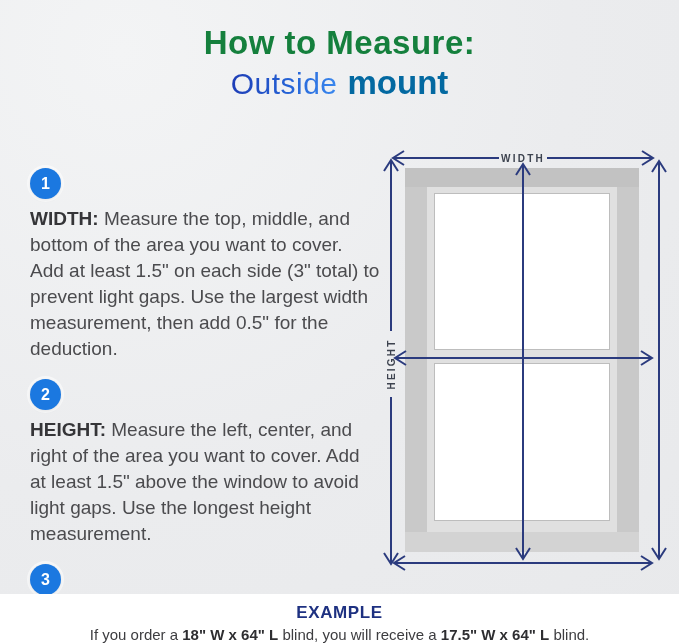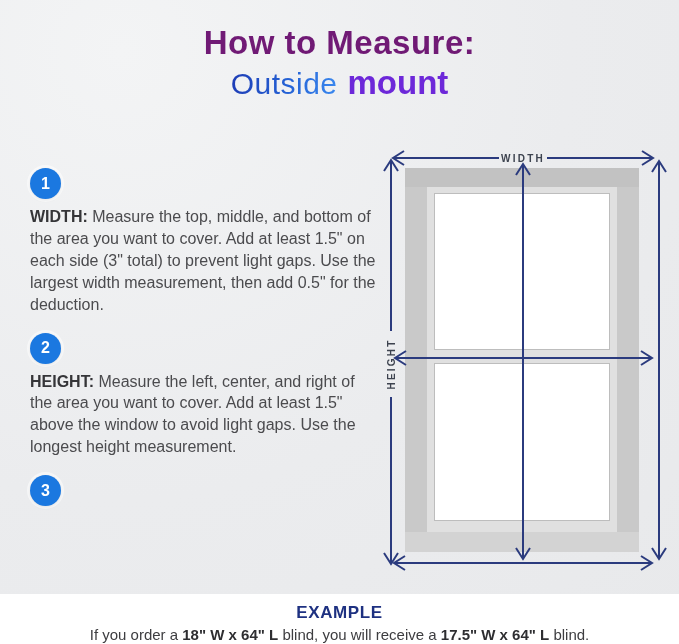--- a/index.html
+++ b/index.html
@@ -7,47 +7,47 @@
   body {
     font-family:"Liberation Sans", sans-serif;
     background:radial-gradient(circle at 18% 8%, #f3f4f5 0%, #ebecee 55%, #e8e9eb 100%);
     position:relative;
     overflow:hidden;
     color:#454547;
   }
 
   
   .header { position:absolute; top:24px; left:0; width:100%; text-align:center; }
-  .header .line1 { font-size:33px; font-weight:700; color:#701a75; letter-spacing:0.5px; }
+  .header .line1 { font-size:33px; font-weight:700; color:#15803d; letter-spacing:0.5px; }
   .header .line2 { margin-top:2px; }
   .header .highlight {
     font-size:30px; font-weight:400; letter-spacing:0.5px;
     color:#2457d8; vertical-align:baseline;margin-top:20px;
   }
   @supports (-webkit-background-clip:text) {
     .header .highlight {
       background:linear-gradient(100deg,#1d3bb4 0%,#2563d6 55%,#3b8af0 100%);
       -webkit-background-clip:text;
       -webkit-text-fill-color:transparent;
     }
   }
-  .header .suffix { font-size:33px; font-weight:700; color:#6d28d9; margin-left:10px; }
+  .header .suffix { font-size:33px; font-weight:700; color:#0369a1; margin-left:10px; }
 
   
   .steps { position:absolute; left:30px; top:168px; width:352px; }
   .step-badge {
     width:31px; height:31px; border-radius:50%;
     background:#1b78e0;
     color:#ffffff; font-size:16px; font-weight:700;
     display:flex; align-items:center; justify-content:center;
     box-shadow:0 0 0 3px rgba(255,255,255,0.55), 0 1px 3px rgba(0,0,0,0.18);
   }
   .step-text {
     margin-top:7px; margin-bottom:17px;
-    font-size:16px; line-height:1.37; color:#4b4b4e; width:350px;
+    font-size:19px; line-height:1.37; color:#4b4b4e; width:350px;
   }
   .step-text b { color:#353538; font-weight:700; }
   .step { margin-bottom:2px; }
   .step:nth-child(2) .step-text { }
   .step:nth-child(3) .step-text { margin-bottom:0; }
 
   
   .diagram { position:absolute; left:378px; top:145px; width:300px; height:445px; }
   .arrow-line { stroke:#2b3b7e; stroke-width:2; fill:none; }
   .dim-label {

